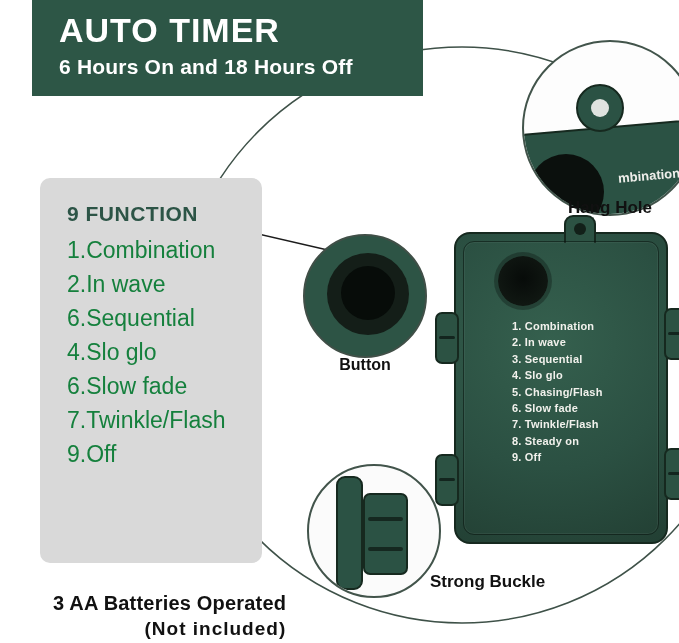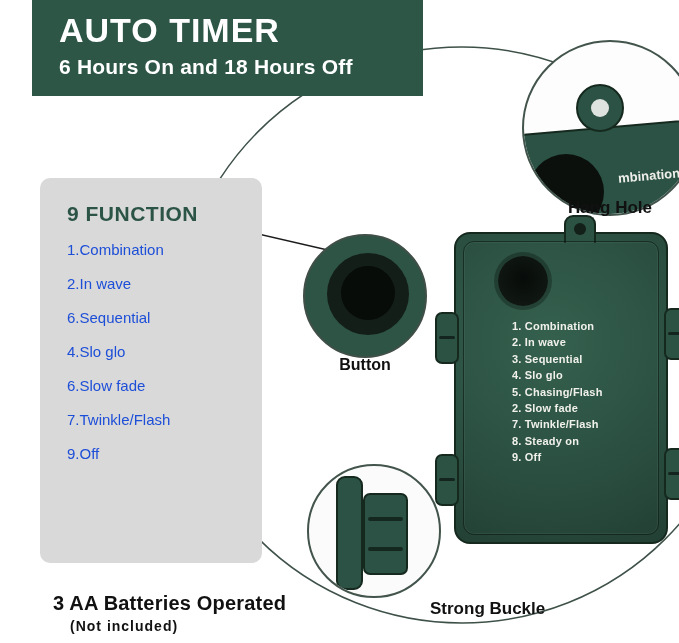--- a/index.html
+++ b/index.html
@@ -16,21 +16,21 @@
     box-sizing:border-box;padding:11px 0 0 27px;
   }
   .banner-title{font-size:34px;font-weight:bold;letter-spacing:1px;line-height:38px;}
   .banner-sub{font-size:21px;font-weight:bold;letter-spacing:.2px;margin-top:6px;}
   
   .panel{
     position:absolute;left:8px;top:178px;width:222px;height:385px;background:#d9d9d9;
     border-radius:10px;box-sizing:border-box;padding:24px 0 0 27px;
   }
   .panel-heading{font-size:21px;font-weight:bold;color:#2c5446;letter-spacing:.5px;margin-bottom:7px;}
-  .panel-list{font-size:15px;color:#1d4ed8;line-height:34px;}
+  .panel-list{font-size:23px;color:#15803d;line-height:34px;}
   
   .device{
     position:absolute;left:422px;top:232px;width:214px;height:312px;border-radius:16px;
     background:radial-gradient(circle at 45% 35%, #35604e 0%, #2b5042 55%, #223f33 100%);
     border:2px solid #16291f;box-sizing:border-box;
   }
   .device-ridge{
     position:absolute;left:7px;top:7px;right:7px;bottom:7px;border-radius:11px;
     border:1px solid rgba(8,18,13,.55);box-shadow:inset 0 0 0 1px rgba(255,255,255,.05);
   }
@@ -86,25 +86,25 @@
   .co-buckle-bar{
     position:absolute;left:27px;top:10px;width:27px;height:114px;background:#2b5244;
     border:2px solid #16291f;border-radius:9px;box-sizing:border-box;
   }
   .co-buckle-clasp{
     position:absolute;left:54px;top:27px;width:45px;height:82px;background:#2b5244;
     border:2px solid #16291f;border-radius:7px;box-sizing:border-box;
   }
   .co-buckle-notch{position:absolute;left:3px;right:3px;height:4px;background:rgba(9,19,14,.65);border-radius:2px;}
   .n1{top:22px;} .n2{top:52px;}
-  .lbl-buckle{left:398px;top:599px;text-align:left;}
+  .lbl-buckle{left:398px;top:572px;text-align:left;}
   
   .battery-note{position:absolute;left:21px;top:592px;color:#111;}
   .battery-line1{font-size:20px;font-weight:600;letter-spacing:.2px;}
-  .battery-line2{font-size:14px;font-weight:600;margin-top:3px;margin-left:17px;letter-spacing:1px;}
+  .battery-line2{font-size:19px;font-weight:600;margin-top:3px;margin-left:17px;letter-spacing:1px;text-align:right;}
 </style>
 </head>
 <body>
 
 <div id="canvas">
 
   <svg id="geometry" viewBox="0 0 679 643">
     <circle cx="430" cy="335" r="288" fill="none" stroke="#3e5148" stroke-width="1.5"></circle>
     <line x1="178" y1="223" x2="300" y2="251" stroke="#1c1c1c" stroke-width="1.5"></line>
   </svg>
@@ -132,21 +132,21 @@
       <div class="device-tab-hole"></div>
     </div>
     <div class="device-ridge"></div>
     <div class="device-button"></div>
     <div class="device-list">
       <div>1.  Combination</div>
       <div>2.  In wave</div>
       <div>3.  Sequential</div>
       <div>4.  Slo glo</div>
       <div>5.  Chasing/Flash</div>
-      <div>2.  Slow fade</div>
+      <div>6.  Slow fade</div>
       <div>7.  Twinkle/Flash</div>
       <div>8.  Steady on</div>
       <div>9.  Off</div>
     </div>
     <div class="buckle buckle-l1">
         <div class="groove"></div>
       </div>
     <div class="buckle buckle-l2">
         <div class="groove"></div>
       </div>

